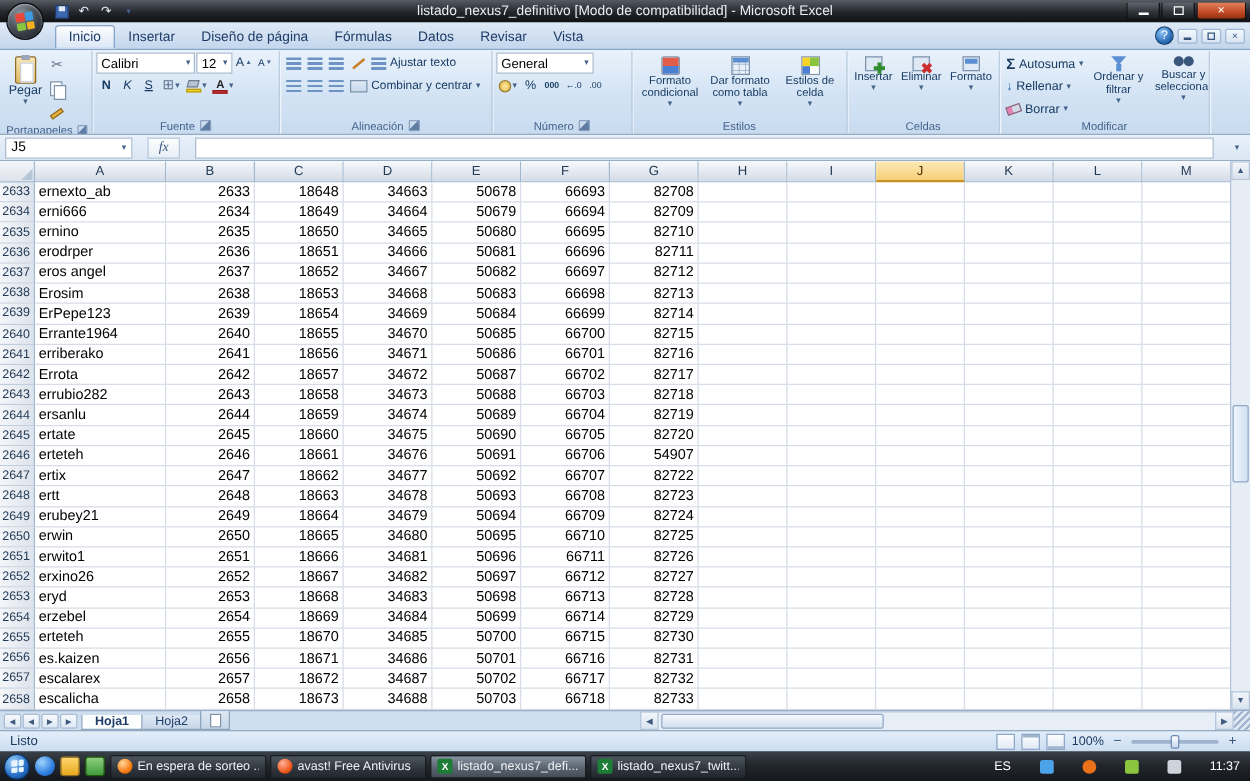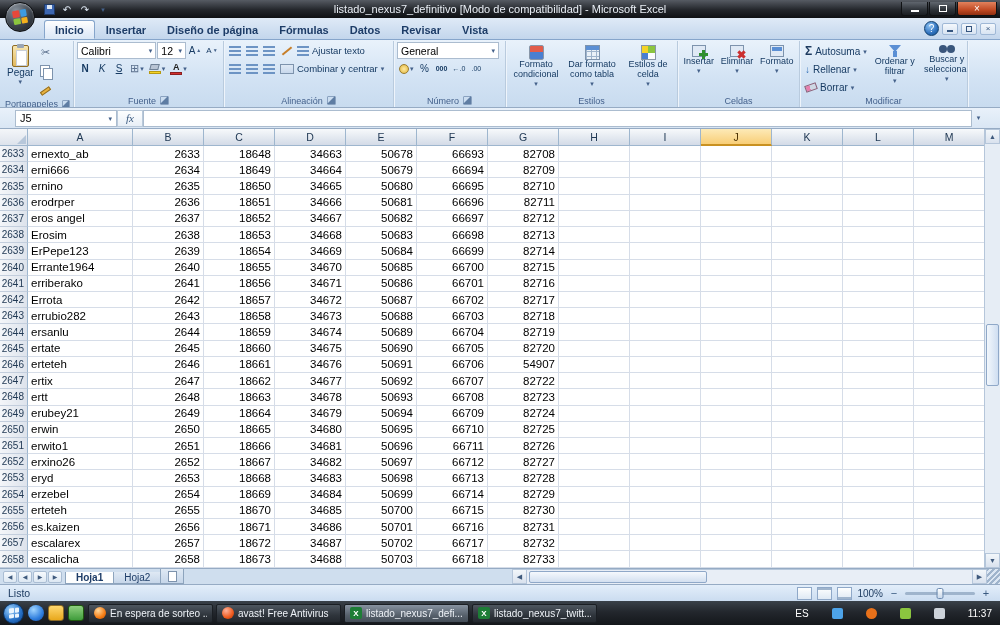--- a/index.html
+++ b/index.html
@@ -20,21 +20,21 @@
 .icon-save:after{content:"";position:absolute;left:2px;top:0;right:2px;height:4px;background:#dfe8f4;}
 .tb-title{position:absolute;left:130px;right:130px;text-align:center;font-size:11px;white-space:nowrap;overflow:hidden;}
 .win-controls{margin-left:auto;display:flex;gap:1px;padding-right:3px;z-index:25;}
 .wbtn{width:27px;height:14px;display:flex;align-items:center;justify-content:center;font-size:10px;color:#fff;background:linear-gradient(#60666e,#2e3339 60%,#1b1e22);border:1px solid #101214;border-top:none;border-radius:0 0 3px 3px;}
 .wbtn.close{width:40px;background:linear-gradient(#e2825d,#c14a24 60%,#8f2f12);}
 .minbar{width:8px;height:2px;background:#fff;margin-top:5px;display:inline-block;}
 .maxbox{width:8px;height:7px;border:1px solid #fff;display:inline-block;}
 
 
 .tabrow{flex:0 0 22px;background:linear-gradient(#dfeaf7,#c3d6ec);display:flex;align-items:flex-end;padding-left:44px;position:relative;border-bottom:1px solid #86a5cb;}
-.rtab{height:19px;display:flex;align-items:center;padding:0 10px;font-size:11px;color:#1d3c67;border-radius:3px 3px 0 0;margin-right:1px;white-space:nowrap;font-weight:bold;}
+.rtab{height:19px;display:flex;align-items:center;padding:0 10px;font-size:11px;color:#1d3c67;border-radius:3px 3px 0 0;margin-right:1px;white-space:nowrap;}
 .rtab.active{background:linear-gradient(#fefefe,#e9f0fa 60%,#dce8f6);border:1px solid #86a5cb;border-bottom:1px solid #dce8f6;}
 .tabrow-right{position:absolute;right:4px;top:3px;display:flex;align-items:center;gap:3px;}
 .helpbtn{width:15px;height:15px;border-radius:50%;background:radial-gradient(circle at 35% 30%,#8fc4f4,#2f71bd 60%,#175089);color:#fff;font-size:10px;display:flex;align-items:center;justify-content:center;border:1px solid #11406f;}
 .wb-ctrl{width:16px;height:12px;font-size:8px;color:#35557f;display:flex;align-items:center;justify-content:center;background:linear-gradient(#f4f8fc,#d8e4f2);border:1px solid #9fb8d6;border-radius:2px;}
 .minbar-s{width:6px;height:2px;background:#35557f;display:inline-block;margin-top:4px;}
 .maxbox-s{width:6px;height:6px;border:1px solid #35557f;display:inline-block;}
 
 
 .ribbon{flex:0 0 68px;background:linear-gradient(#e9f2fb,#d3e3f4 55%,#c8dbef);display:flex;align-items:stretch;padding:1px 0 0 2px;border-bottom:1px solid #96abc4;overflow:hidden;}
 .rgroup{display:flex;flex-direction:column;padding:1px 3px 0 3px;border-right:1px solid #b9cbde;box-shadow:1px 0 0 #eef4fb;flex:0 0 auto;overflow:hidden;}
@@ -81,21 +81,21 @@
 .i-eraser{width:12px;height:7px;background:linear-gradient(90deg,#e77fae 0 40%,#cfd8e4 40%);border:1px solid #8a5d75;transform:rotate(-20deg);display:block;}
 .i-fill{display:flex;flex-direction:column;align-items:center;}
 .i-fill .blob{width:9px;height:6px;background:#b8c4d4;border:1px solid #6f8196;transform:skewX(-15deg);display:block;}
 .i-fill .bar{width:12px;height:3px;background:#f5d327;border:1px solid #b89a12;margin-top:1px;display:block;}
 .i-fontcolor{display:flex;flex-direction:column;align-items:center;font-size:9px;font-weight:bold;color:#222;line-height:8px;}
 .i-fontcolor .bar{width:12px;height:3px;background:#d22f2f;border:1px solid #8d1f1f;margin-top:1px;display:block;}
 .sigma{font-size:12px;font-weight:bold;color:#1d3a5f;line-height:1;}
 .two-line{width:50px;white-space:normal;}
 
 
-.fbar{flex:0 0 21px;background:linear-gradient(#e9f1fa,#d9e6f4);display:flex;align-items:center;border-bottom:1px solid #96abc4;padding:0 15px;gap:0;}
+.fbar{flex:0 0 21px;background:linear-gradient(#e9f1fa,#d9e6f4);display:flex;align-items:center;border-bottom:1px solid #96abc4;padding:0 4px;gap:12px;}
 .namebox{width:102px;height:17px;background:#fff;border:1px solid #abbccf;display:flex;align-items:center;padding:0 4px;font-size:11px;color:#000;}
 .namebox .ar7{margin-left:auto;}
 .fxbtn{width:26px;height:17px;display:flex;align-items:center;justify-content:center;font-size:11px;font-style:italic;font-family:"Liberation Serif",serif;color:#3a5a80;border:1px solid #b9c9da;background:linear-gradient(#fdfefe,#e8eff7);}
 .finput{flex:1;height:17px;background:#fff;border:1px solid #abbccf;font-size:11px;padding:0 3px;color:#000;}
 .fexpand{width:13px;height:17px;display:flex;align-items:center;justify-content:center;font-size:7px;color:#44618a;}
 
 
 .grid-wrap{flex:1;display:flex;background:#fff;overflow:hidden;}
 .sheet{flex:1;display:flex;flex-direction:column;overflow:hidden;background:#fff;}
 .colheaders{display:flex;flex:0 0 17px;}
@@ -341,21 +341,21 @@
       </div>
       <div class="rlabel">
           <span>Alineación</span>
           <span class="launcher"></span>
         </div>
     </div>
 
     <div class="rgroup" style="width:112px">
       <div class="rbody">
         <div class="rcol" style="width:100%">
-          <div class="rsel" style="width:102px">
+          <div class="rsel" style="width:78px">
               <span>General</span>
               <span class="ar7">▾</span>
             </div>
           <div class="rrow">
             <span class="sb">
                 <span class="i-coin"></span>
                 <span class="ar7">▾</span>
               </span>
             <span class="sb">%</span>
             <span class="sb" style="font-size:7px;font-weight:bold">000</span>

